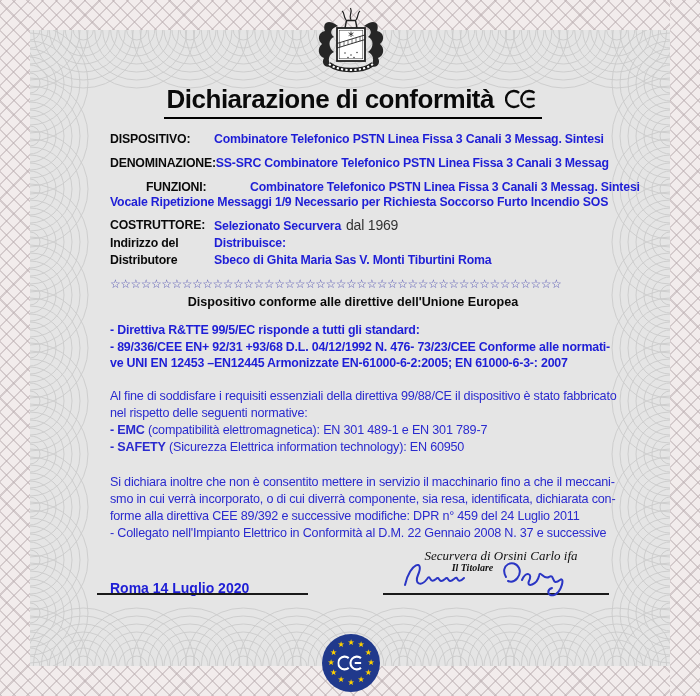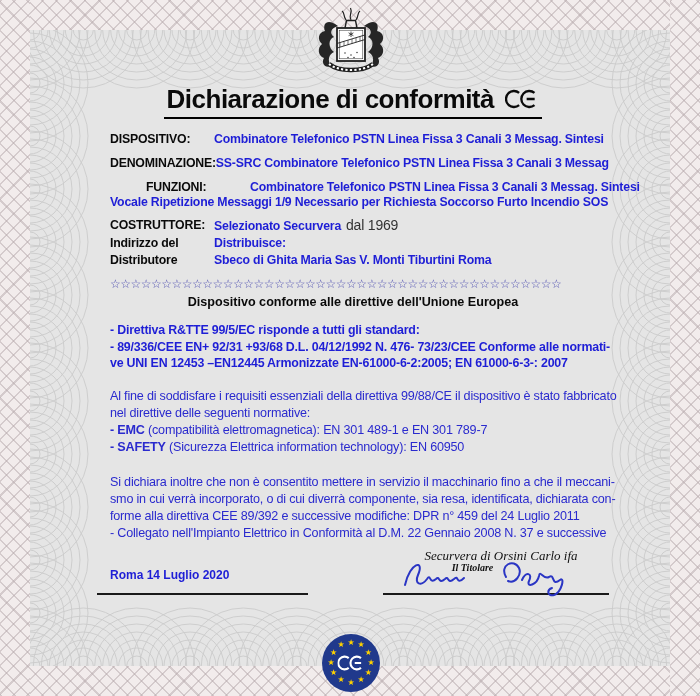--- a/index.html
+++ b/index.html
@@ -56,21 +56,21 @@
 
   .sig-company{position:absolute;z-index:3;left:385px;top:548px;width:232px;text-align:center;
     font-family:"Liberation Serif",serif;font-style:italic;font-weight:normal;font-size:13px;color:#111;}
   .sig-role{position:absolute;z-index:3;left:385px;top:562px;width:175px;text-align:center;
     font-family:"Liberation Serif",serif;font-style:italic;font-weight:bold;font-size:10px;color:#111;}
   .sig-stroke{position:absolute;z-index:4;left:398px;top:552px;}
   .sig-stroke path{fill:none;stroke:#2a35c4;stroke-width:2;stroke-linecap:round;}
   .rule{position:absolute;z-index:3;height:0;border-top:2px solid #1a1a1a;}
   .date-rule{left:97px;top:593px;width:211px;}
   .sig-rule{left:383px;top:593px;width:226px;}
-  .date-text{position:absolute;z-index:3;left:110px;top:568px;font-size:12px;font-weight:bold;color:#1e1ed6;}
+  .date-text{position:absolute;z-index:3;left:110px;top:580px;font-size:14px;font-weight:bold;color:#1e1ed6;}
 
   .ce-badge{position:absolute;z-index:6;left:322px;top:634px;width:58px;height:58px;border-radius:50%;background:#20398c;}
   .bstar{position:absolute;color:#ffd200;font-size:8px;line-height:8px;width:8px;text-align:center;}
   .badge-ce{position:absolute;left:50%;top:50%;transform:translate(-50%,-50%);}
   .badge-ce path{fill:none;stroke:#fff;stroke-width:8;}
 </style>
 </head>
 <body>
 
 <div class="stage">
@@ -493,21 +493,21 @@
     <div class="eu-heading">Dispositivo conforme alle direttive dell'Unione Europea</div>
 
     <div class="standards">
       <div>- Direttiva R&amp;TTE 99/5/EC risponde a tutti gli standard:</div>
       <div>- 89/336/CEE EN+ 92/31 +93/68 D.L. 04/12/1992 N. 476- 73/23/CEE Conforme alle normati-</div>
       <div>ve UNI EN 12453 –EN12445 Armonizzate EN-61000-6-2:2005; EN 61000-6-3-: 2007</div>
     </div>
 
     <div class="reqs">
       <div>Al fine di soddisfare i requisiti essenziali della direttiva 99/88/CE il dispositivo è stato fabbricato</div>
-      <div>nel direttive delle seguenti normative:</div>
+      <div>nel rispetto delle seguenti normative:</div>
       <div><span class="b">- EMC</span><span> (compatibilità elettromagnetica): EN 301 489-1 e EN 301 789-7</span></div>
       <div><span class="b">- SAFETY</span><span> (Sicurezza Elettrica information technology): EN 60950</span></div>
     </div>
 
     <div class="decl">
       <div>Si dichiara inoltre che non è consentito mettere in servizio il macchinario fino a che il meccani-</div>
       <div>smo in cui verrà incorporato, o di cui diverrà componente, sia resa, identificata, dichiarata con-</div>
       <div>forme alla direttiva CEE 89/392 e successive modifiche: DPR n° 459 del 24 Luglio 2011</div>
       <div>- Collegato nell'Impianto Elettrico in Conformità al D.M. 22 Gennaio 2008 N. 37 e successive</div>
     </div>

